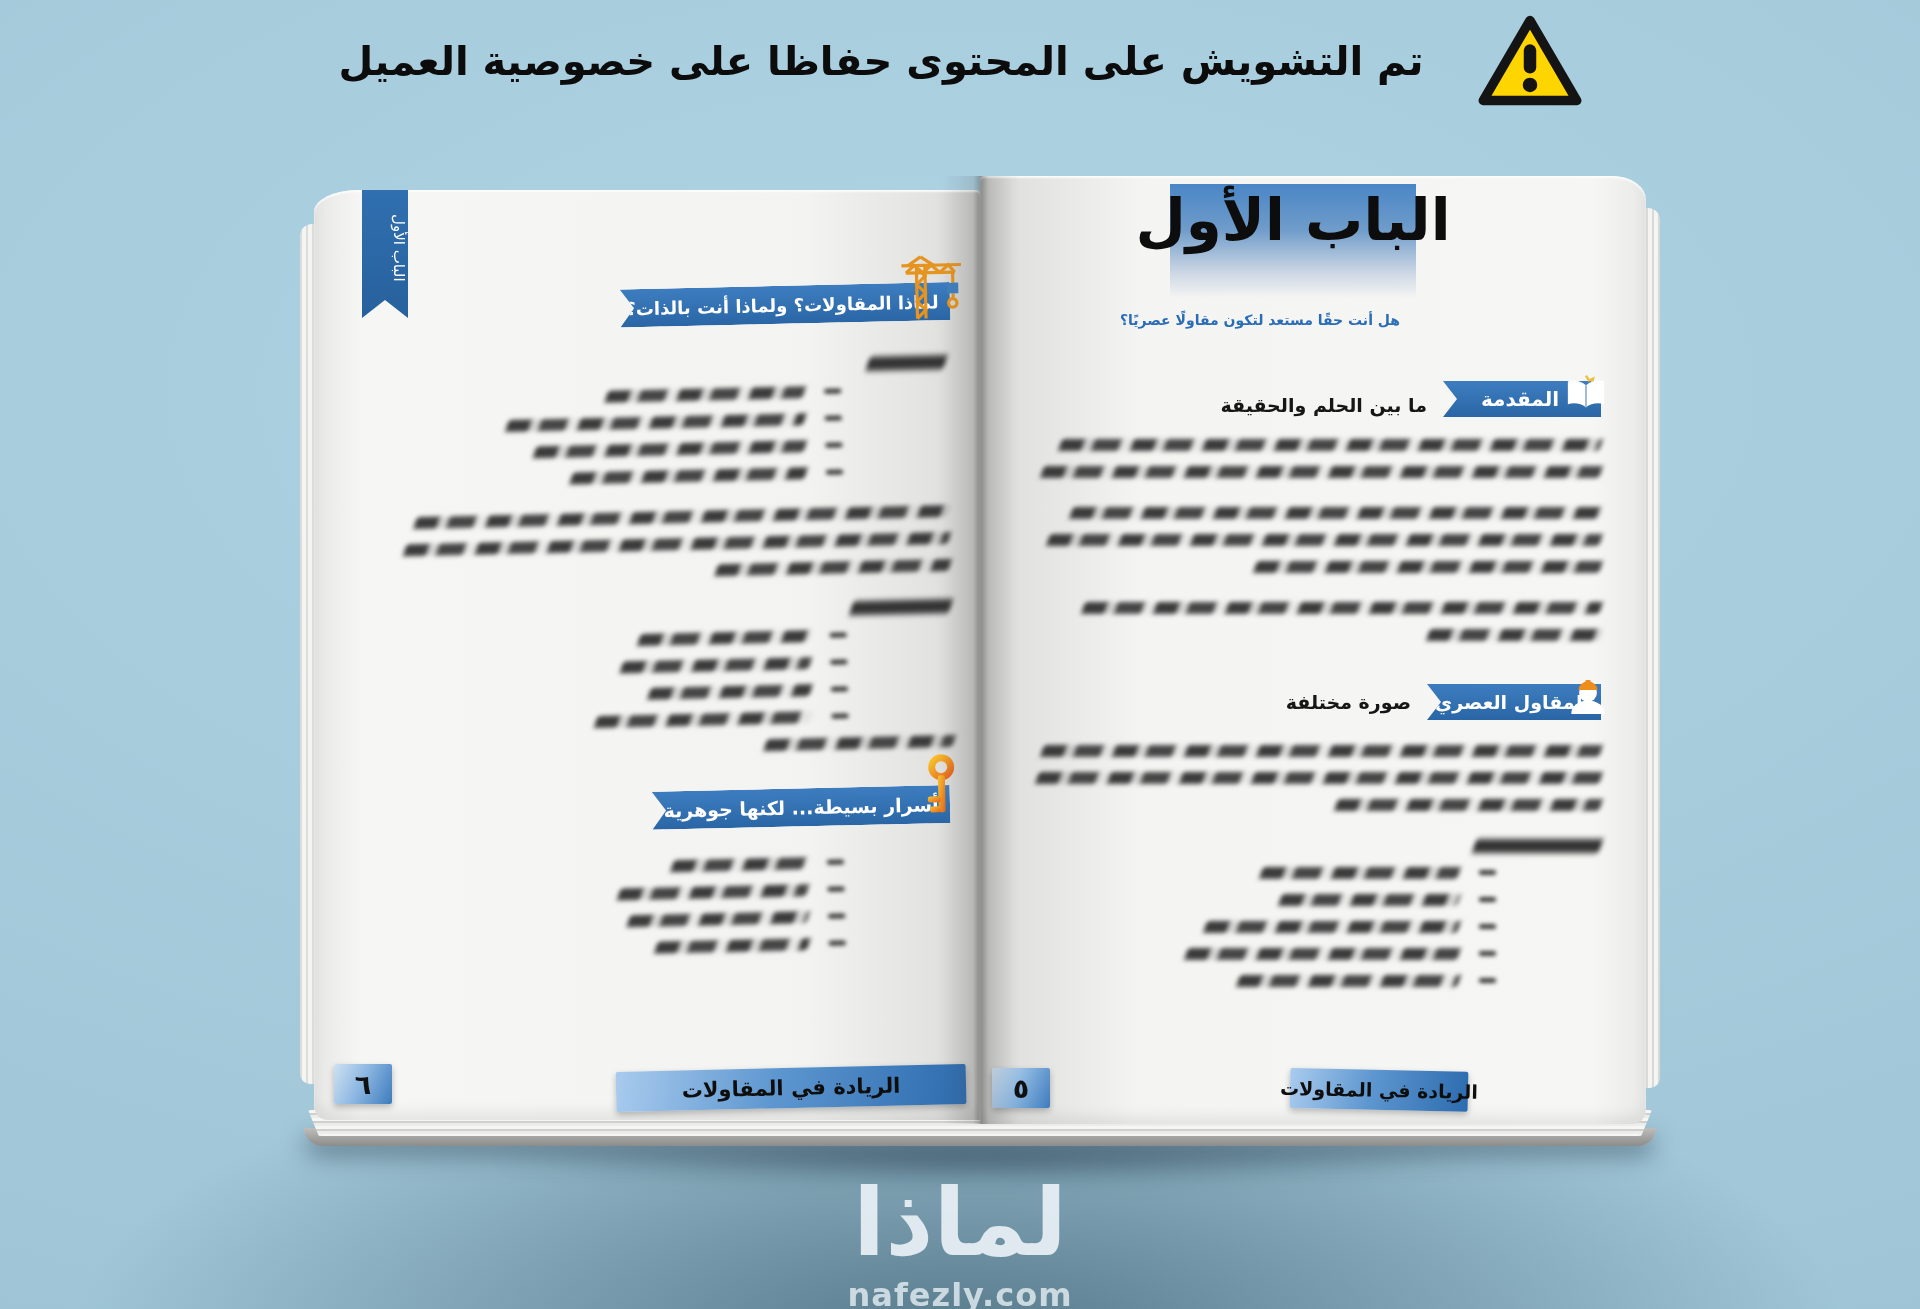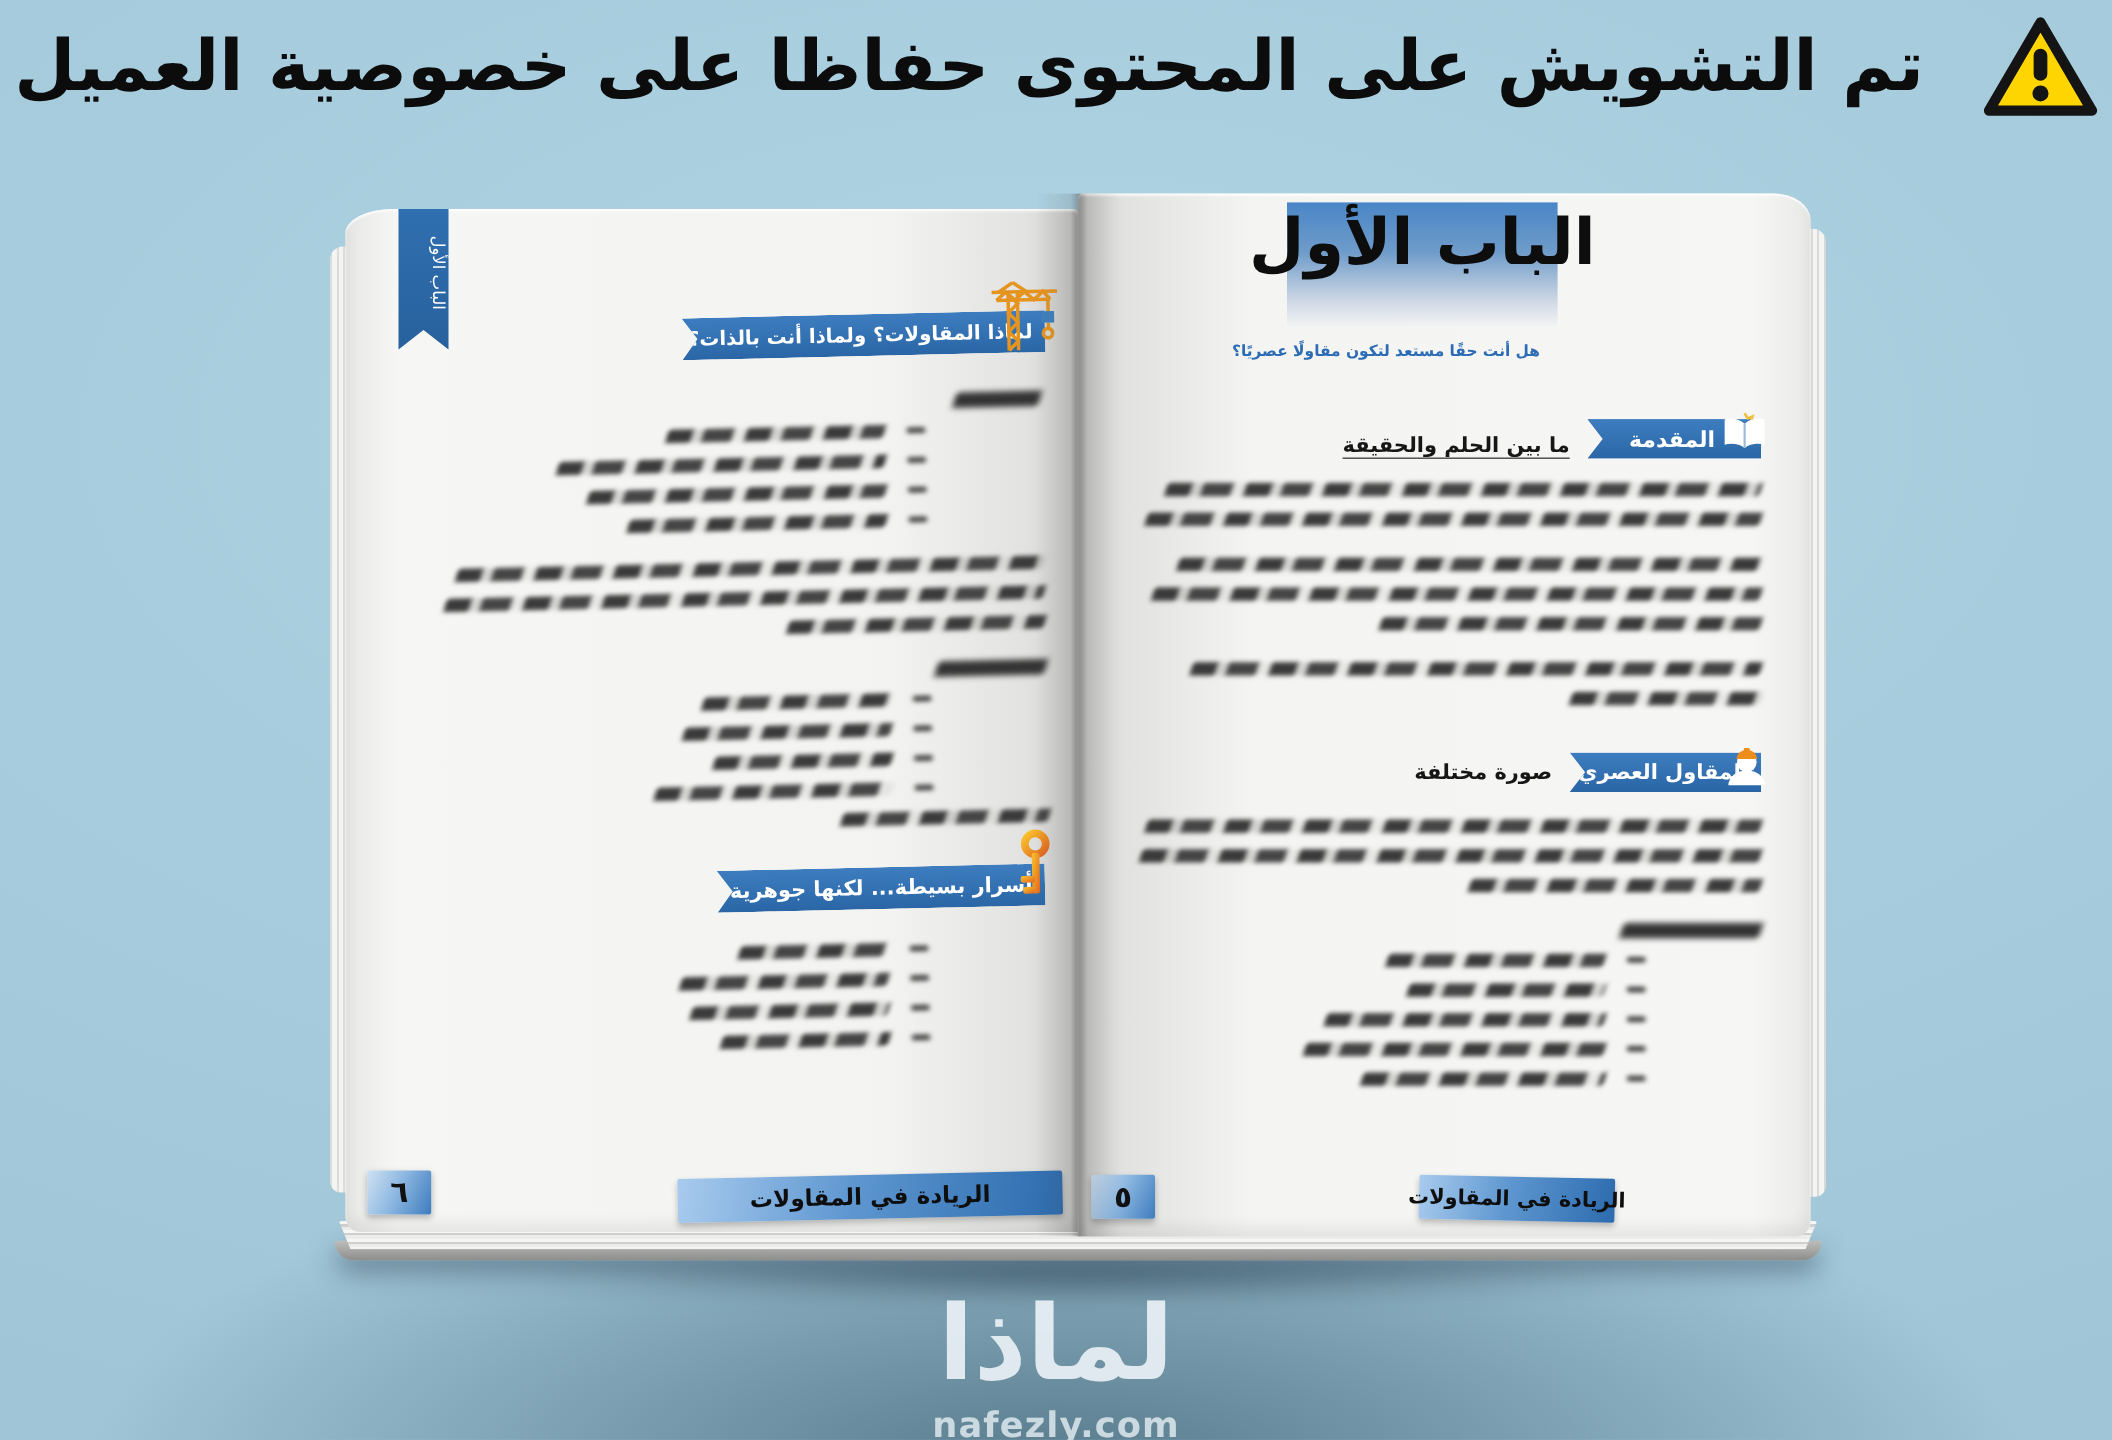--- a/index.html
+++ b/index.html
@@ -7,21 +7,21 @@
     position:relative;width:1920px;height:1309px;overflow:hidden;
     font-family:"DejaVu Sans",sans-serif;
     background:
       radial-gradient(46% 24% at 50% 102%, rgba(28,60,78,.55) 0%, rgba(28,60,78,0) 100%),
       radial-gradient(120% 90% at 50% 30%, rgba(255,255,255,.10) 0%, rgba(0,0,0,.06) 100%),
       #a6cfe1;
   }
   
   .privacy{position:absolute;top:2px;left:0;width:100%;height:118px;display:flex;
     justify-content:center;align-items:center;gap:54px;}
-  .privacy .ptext{font-size:64px;font-weight:bold;color:#0c0c0c;white-space:nowrap;letter-spacing:-1px;}
+  .privacy .ptext{font-size:40px;font-weight:bold;color:#0c0c0c;white-space:nowrap;letter-spacing:-1px;}
   .warn{width:104px;height:96px;flex:0 0 auto;}
   
   .wm{position:absolute;left:0;width:100%;text-align:center;color:#e9f1f6;}
   .wm-logo{top:1168px;font-size:94px;font-weight:bold;opacity:.92;}
   .wm-url{top:1276px;font-size:32px;font-weight:bold;opacity:.78;letter-spacing:1px;}
   
   .book{position:absolute;left:300px;top:148px;width:1360px;height:1010px;}
   .book-shadow{position:absolute;left:26px;right:26px;bottom:-34px;height:64px;
     background:radial-gradient(50% 50% at 50% 50%, rgba(38,60,78,.55), rgba(38,60,78,0) 75%);
     filter:blur(10px);}
@@ -42,21 +42,21 @@
   .spine{position:absolute;left:642px;top:28px;width:78px;height:948px;pointer-events:none;
     background:linear-gradient(90deg,rgba(80,80,80,0) 0%,rgba(80,80,80,.16) 40%,rgba(50,50,50,.38) 50%,rgba(80,80,80,.16) 60%,rgba(80,80,80,0) 100%);}
   
   .badge-wrap{position:relative;height:38px;}
   .badge{height:100%;display:flex;align-items:center;justify-content:center;
     background:linear-gradient(180deg,#3d7dbf,#2a66a6);color:#fff;font-weight:bold;
     clip-path:polygon(0 0,100% 0,100% 100%,0 100%,14px 50%);
     box-shadow:0 3px 6px rgba(0,0,0,.25);}
   .bicon{position:absolute;}
   .heading{font-weight:bold;color:#161616;font-size:19px;white-space:nowrap;align-self:center;}
-  .heading.u{text-decoration:underline;text-underline-offset:5px;margin-top:12px;}
+  .heading.u{text-underline-offset:5px;margin-top:12px;}
   
   .bookmark{position:absolute;left:48px;top:0;width:46px;height:128px;
     background:linear-gradient(180deg,#306fb0,#27619d);
     clip-path:polygon(0 0,100% 0,100% 100%,50% 86%,0 100%);
     box-shadow:2px 3px 6px rgba(0,0,0,.25);}
   .bookmark span{writing-mode:vertical-rl;display:block;margin:10px auto 0;height:96px;
     color:#fff;font-size:15px;white-space:nowrap;text-align:center;width:100%;}
   
   .red{position:absolute;direction:rtl;}
   .rl{display:flex;direction:rtl;align-items:center;height:13px;margin-bottom:14px;column-gap:20px;}

